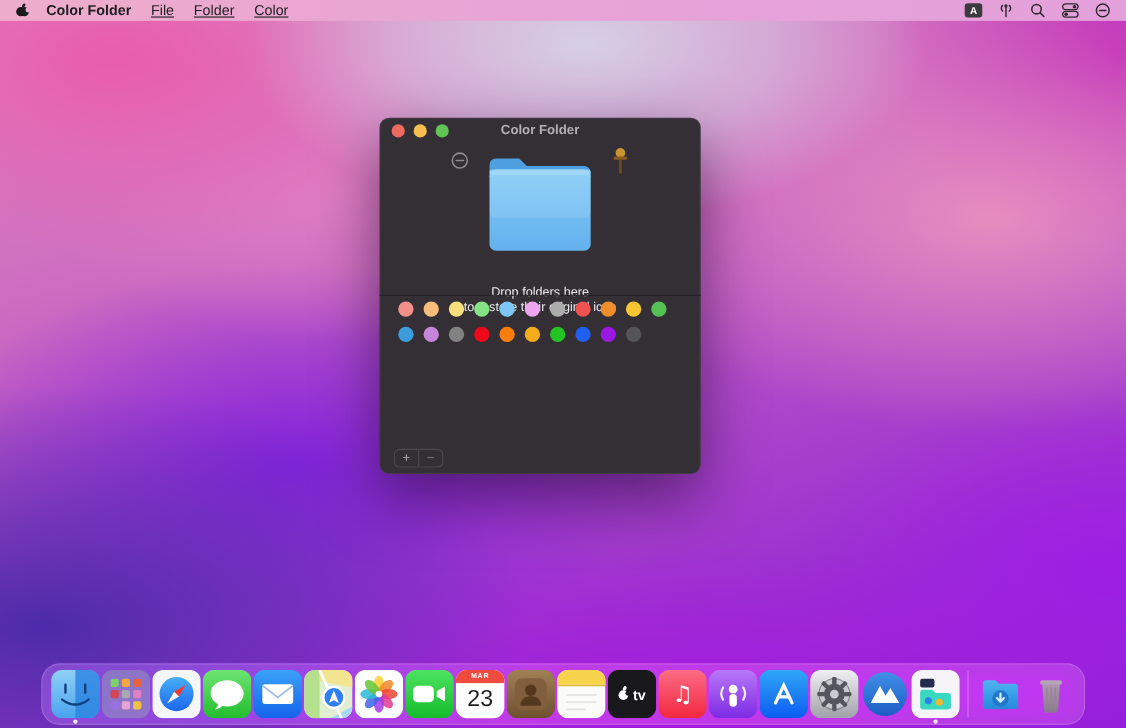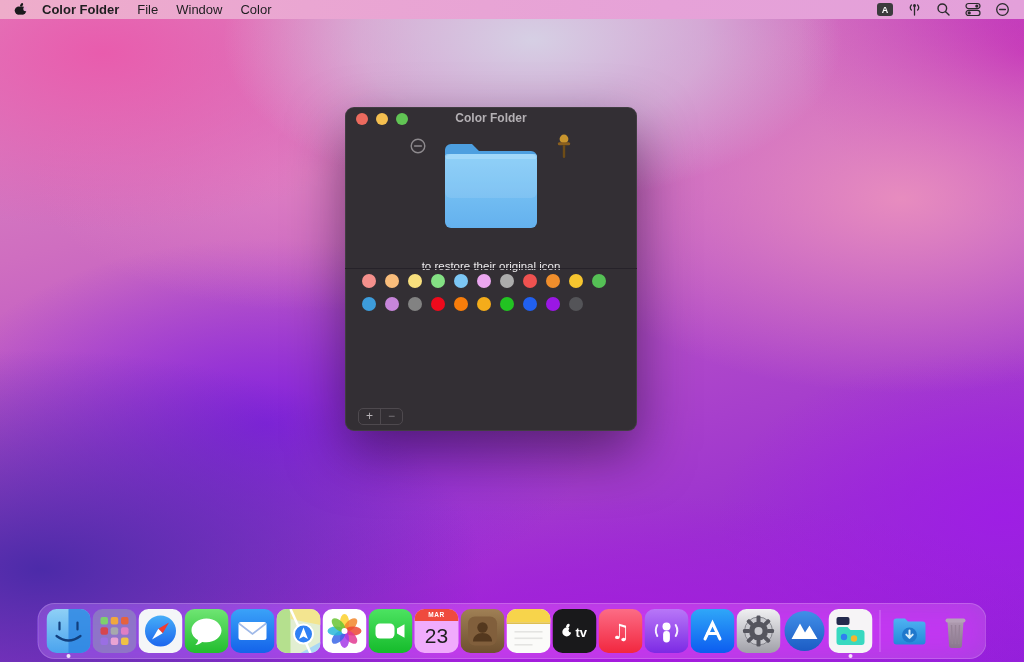--- a/index.html
+++ b/index.html
@@ -21,21 +21,21 @@
       linear-gradient(165deg,#e08cc2 0%,#cf6ec0 28%,#b44ec8 52%,#9a30d0 78%,#8e22d8 100%);
   }
 
   
   .menubar{position:absolute;top:0;left:0;right:0;height:19px;display:flex;align-items:center;
     background:linear-gradient(90deg,#eeadca 0%,#eaa6d2 30%,#e6a2d8 65%,#e3a0da 100%);
     font-size:13px;color:#1d1d1f;z-index:30;}
   .mb-left{display:flex;align-items:center;height:100%;}
   .mb-apple{margin:0 15px 0 14px;display:flex;align-items:center;}
   .mb-app{font-weight:bold;margin-right:18px;}
-  .mb-item{margin-right:18px;}
+  .mb-item{margin-right:18px;text-decoration:underline;}
   .mb-right{margin-left:auto;display:flex;align-items:center;gap:14px;padding-right:14px;height:100%;}
   .kbd-badge{width:16px;height:13px;background:#3b3b3d;border-radius:3px;color:#fff;
     font-size:9px;font-weight:bold;display:flex;align-items:center;justify-content:center;}
   .mb-icon{display:flex;align-items:center;}
 
   
   .window{position:absolute;left:345px;top:107px;width:292px;height:324px;background:#332f34;
     border-radius:9px;box-shadow:0 22px 55px rgba(10,0,25,0.50),0 0 0 1px rgba(255,255,255,0.07) inset;z-index:20;}
   .titlebar{position:relative;height:22px;}
   .lights{position:absolute;left:11px;top:6px;display:flex;gap:8px;}
@@ -58,21 +58,21 @@
   
   .dock{position:absolute;bottom:3px;left:50%;transform:translateX(-50%);display:flex;align-items:center;gap:2px;
     padding:5px 8px;background:rgba(196,152,216,0.30);border:1px solid rgba(255,255,255,0.18);
     border-radius:17px;backdrop-filter:blur(18px) saturate(1.5);z-index:30;}
   .dock-item{position:relative;width:44px;height:44px;}
   .app{width:44px;height:44px;}
   .app svg{display:block;width:44px;height:44px;}
   .run-dot{position:absolute;left:50%;bottom:-5px;transform:translateX(-50%);
     width:4px;height:4px;border-radius:50%;background:rgba(255,255,255,0.85);}
   .dock-sep{width:1px;height:42px;background:rgba(255,255,255,0.30);margin:0 5px;}
-  .cal{width:100%;height:100%;background:#f0abfc;border-radius:10px;overflow:hidden;display:flex;flex-direction:column;}
+  .cal{width:100%;height:100%;background:#ffffff;border-radius:10px;overflow:hidden;display:flex;flex-direction:column;}
   .cal-m{height:12px;background:#ef4a3e;color:#fff;font-size:6.5px;font-weight:bold;text-align:center;line-height:12.5px;letter-spacing:0.6px;}
   .cal-d{flex:1;font-size:21px;font-weight:300;color:#1e1e1e;text-align:center;line-height:29px;}
 </style>
 </head>
 <body>
 
 <div class="screen">
   <div class="wallpaper"></div>
 
   <div class="menubar">
@@ -80,21 +80,21 @@
       <span class="mb-apple">
         <svg width="13" height="15" viewBox="0 0 13 15">
           <circle cx="4.9" cy="8.6" r="4.2" fill="#1a1a1c"></circle>
             <circle cx="8.1" cy="8.6" r="4.2" fill="#1a1a1c"></circle>
           <circle cx="11.6" cy="6.9" r="2.4" fill="#e9a7d2"></circle>
           <ellipse cx="7.6" cy="2.9" rx="1.2" ry="2" transform="rotate(38 7.6 2.9)" fill="#1a1a1c"></ellipse>
         </svg>
       </span>
       <span class="mb-app">Color Folder</span>
       <span class="mb-item">File</span>
-      <span class="mb-item">Window</span>
+      <span class="mb-item">Folder</span>
       <span class="mb-item">Color</span>
     </div>
     <div class="mb-right">
       <span class="kbd-badge">A</span>
       <span class="mb-icon">
         <svg width="15" height="15" viewBox="0 0 15 15" fill="none" stroke="#2a2a2c" stroke-width="1.3" stroke-linecap="round">
           <path d="M7.5 13 V4.5"></path>
             <circle cx="7.5" cy="3.4" r="1.5" fill="#2a2a2c" stroke="none"></circle>
           <path d="M4.4 8 C2.9 6.6 2.9 4.3 4.4 2.9"></path>
             <path d="M10.6 8 C12.1 6.6 12.1 4.3 10.6 2.9"></path>
@@ -155,20 +155,21 @@
                 <stop offset="1" stop-color="#64b1ee"></stop>
               </linearGradient>
             </defs>
           <path d="M4 10 a6 6 0 0 1 6 -6 h21 l7 7 h52 a6 6 0 0 1 6 6 v4 H4 Z" fill="#4d9fe0"></path>
           <rect x="4" y="14" width="92" height="74" rx="6" fill="url(#wfold)"></rect>
           <rect x="4" y="14" width="92" height="5" rx="2.5" fill="#9bd6fa" opacity="0.85"></rect>
           <rect x="4" y="14" width="92" height="44" rx="6" fill="rgba(255,255,255,0.10)"></rect>
         </svg>
       </span>
       <div class="drop-text">
+        <div>Drop folders here</div>
         <div>to restore their original icon</div>
       </div>
     </div>
 
     <div class="win-sep"></div>
 
     <div class="palette">
       <div class="palette-row" id="palette-row1">
           <span class="dot" style="background-color: rgb(244, 144, 140);"></span>
           <span class="dot" style="background-color: rgb(249, 189, 123);"></span>

